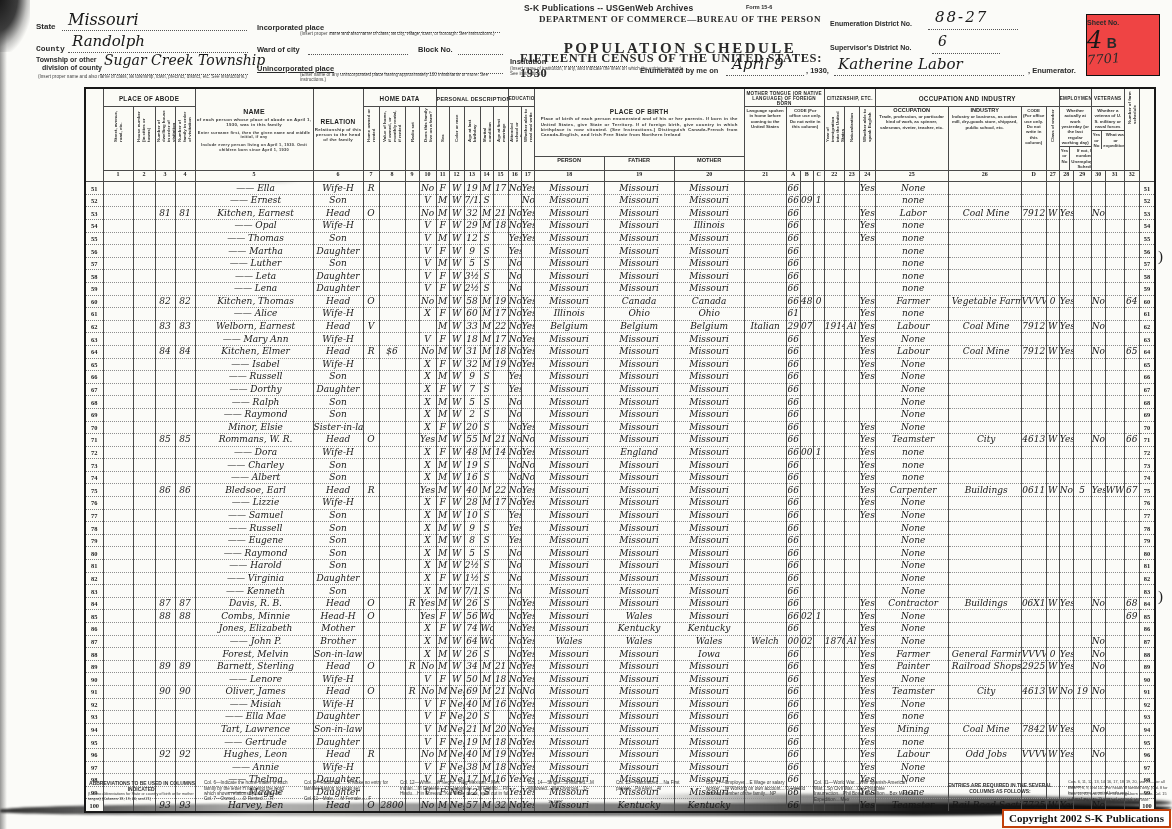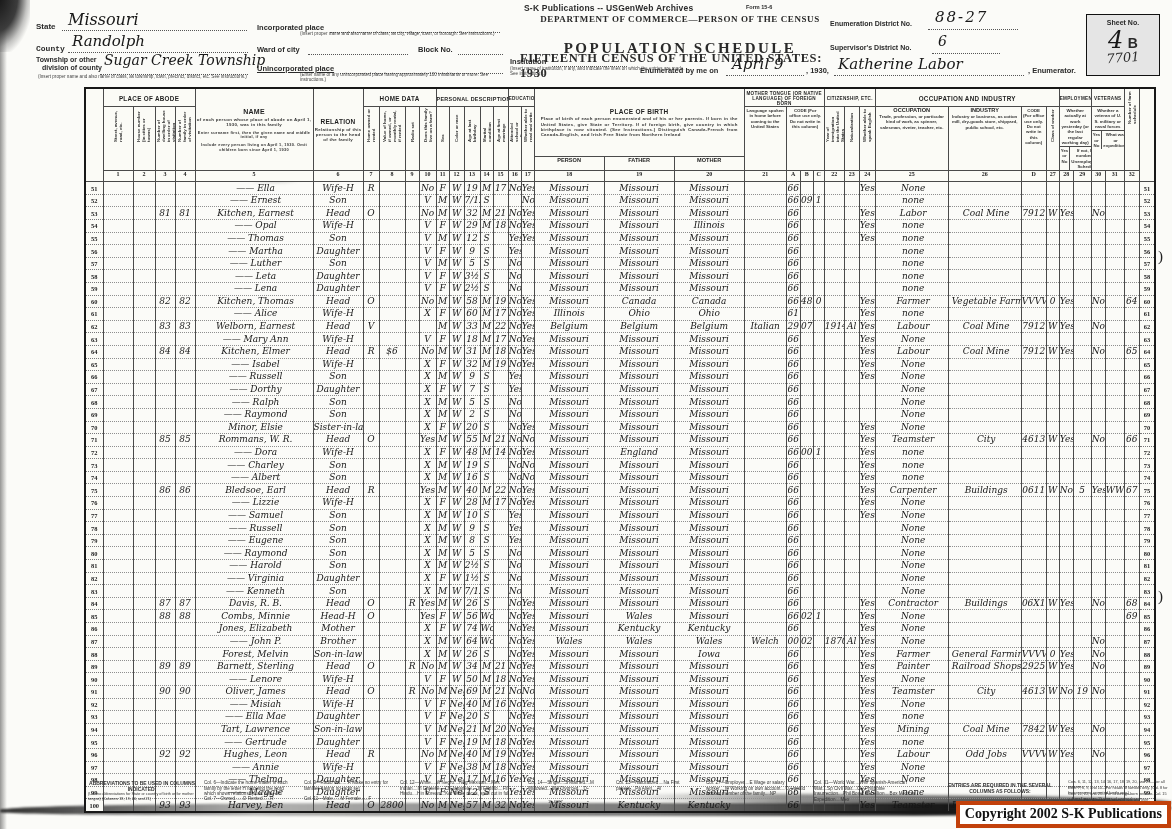--- a/index.html
+++ b/index.html
@@ -12,21 +12,21 @@
   .lab8{font-size:8px;font-weight:bold;}
   .note{font-size:4.6px;color:#444;}
   .dots{display:inline-block;border-bottom:1px dotted #555;height:9px;vertical-align:bottom;}
   
   .hw{font-family:"DejaVu Serif",serif;font-style:italic;color:#181818;}
   
   .title1{font-size:8.5px;font-weight:bold;letter-spacing:.2px;}
   .title2{font-size:12.5px;font-weight:bold;letter-spacing:.6px;font-family:"Liberation Serif",serif;}
   .title3{font-size:15px;font-weight:bold;letter-spacing:2.5px;font-family:"Liberation Serif",serif;}
   
-  .sheetbox{border:1.6px solid #111;width:72px;height:60px;text-align:center;background:#e5e5e5;}
+  .sheetbox{border:1.6px solid #111;width:72px;height:60px;text-align:left;background:#ef4444;}
   
   table.census{border-collapse:collapse;table-layout:fixed;width:1070px;border:2px solid #181818;}
   table.census th,table.census td{border-right:1px solid #4a4a4a;border-left:1px solid #4a4a4a;
      padding:0;margin:0;overflow:hidden;white-space:nowrap;}
   table.census thead th{border-bottom:1px solid #4a4a4a;vertical-align:top;background:#fbfbf6;}
   .gl{font-size:6.3px;font-weight:bold;text-align:center;letter-spacing:.3px;vertical-align:middle!important;}
   .gl div{padding-top:2px;}
   .gl-sm{font-size:4.6px;}
   .vert{height:36px;}
   .vert div{writing-mode:vertical-rl;transform:rotate(180deg);font-size:4.4px;line-height:1.15;
@@ -48,41 +48,41 @@
   
   .blotch{left:0;top:0;width:30px;height:52px;
       background:radial-gradient(ellipse at -4px -4px,#111 0%,#3c3c3c 45%,rgba(90,90,90,.35) 65%,transparent 78%);}
   .ledge{left:0;top:0;width:7px;height:829px;background:linear-gradient(90deg,rgba(50,50,50,.5),transparent);}
   .bband{left:0;top:803px;width:1172px;height:13px;filter:blur(1.2px);
       background:linear-gradient(90deg,rgba(25,25,25,.9),rgba(90,90,90,.45) 22%,rgba(50,50,50,.65) 55%,rgba(15,15,15,.95) 78%,#0a0a0a);
       border-radius:45% 30% 40% 50%/70% 50% 80% 40%;}
   .bband2{left:620px;top:795px;width:552px;height:10px;filter:blur(1.5px);transform:rotate(.6deg);
       background:linear-gradient(90deg,transparent,rgba(40,40,40,.5) 30%,rgba(10,10,10,.9));border-radius:50%/80%;}
   .copychip{right:1px;bottom:1px;background:#fff;padding:1px 5px 2px 5px;z-index:9;
-      font-family:"Liberation Serif",serif;font-size:14px;font-weight:bold;color:#111;border:4px solid #c2410c;}
+      font-family:"Liberation Serif",serif;font-size:11px;font-weight:bold;color:#111;border:2px solid #c2410c;}
   .paren{font-family:"Liberation Serif",serif;font-size:15px;color:#222;}
   .smudge{left:246px;top:166px;width:58px;height:16px;background:rgba(120,120,120,.35);
       filter:blur(2px);border-radius:50%;}
   .stamp{transform:rotate(-4deg);color:#2b2b2b;}
 </style>
 </head>
 <body>
 
 <div class="abs ledge"></div>
 <div class="abs blotch"></div>
 <div class="abs smudge"></div>
 <div class="abs bband"></div>
 <div class="abs bband2"></div>
 <div class="abs paren" style="left:1158px;top:248px;">)</div>
 <div class="abs paren" style="left:1158px;top:588px;">)</div>
 <div class="abs paren" style="left:1150px;top:688px;">)</div>
 
 <div class="abs title1 pt" style="left:524px;top:3px;">S-K Publications -- USGenWeb Archives</div>
 <div class="abs pt" style="left:746px;top:4px;font-size:5.5px;font-weight:bold;">Form 15-6</div>
-<div class="abs title2 pt" style="left:520px;top:14px;width:320px;text-align:center;font-size:9px;">DEPARTMENT OF COMMERCE—PERSON OF THE CENSUS</div>
+<div class="abs title2 pt" style="left:520px;top:14px;width:320px;text-align:center;font-size:9px;">DEPARTMENT OF COMMERCE—BUREAU OF THE PERSON</div>
 <div class="abs title2 pt" style="left:520px;top:25px;width:320px;text-align:left;margin-top:26px;">FIFTEENTH CENSUS OF THE UNITED STATES: 1930</div>
 <div class="abs title3 pt" style="left:520px;top:40px;width:320px;text-align:center;">POPULATION SCHEDULE</div>
 
 <div class="abs lab8 pt" style="left:36px;top:22px;">State</div>
 <div class="abs hw" style="left:68px;top:10px;font-size:16px;">Missouri</div>
 <div class="abs dots" style="left:62px;top:21px;width:185px;"></div>
 
 <div class="abs lab8 pt" style="left:36px;top:44px;font-family:Liberation Mono, monospace;">County</div>
 <div class="abs hw" style="left:72px;top:32px;font-size:15px;">Randolph</div>
 <div class="abs dots" style="left:68px;top:43px;width:180px;"></div>

